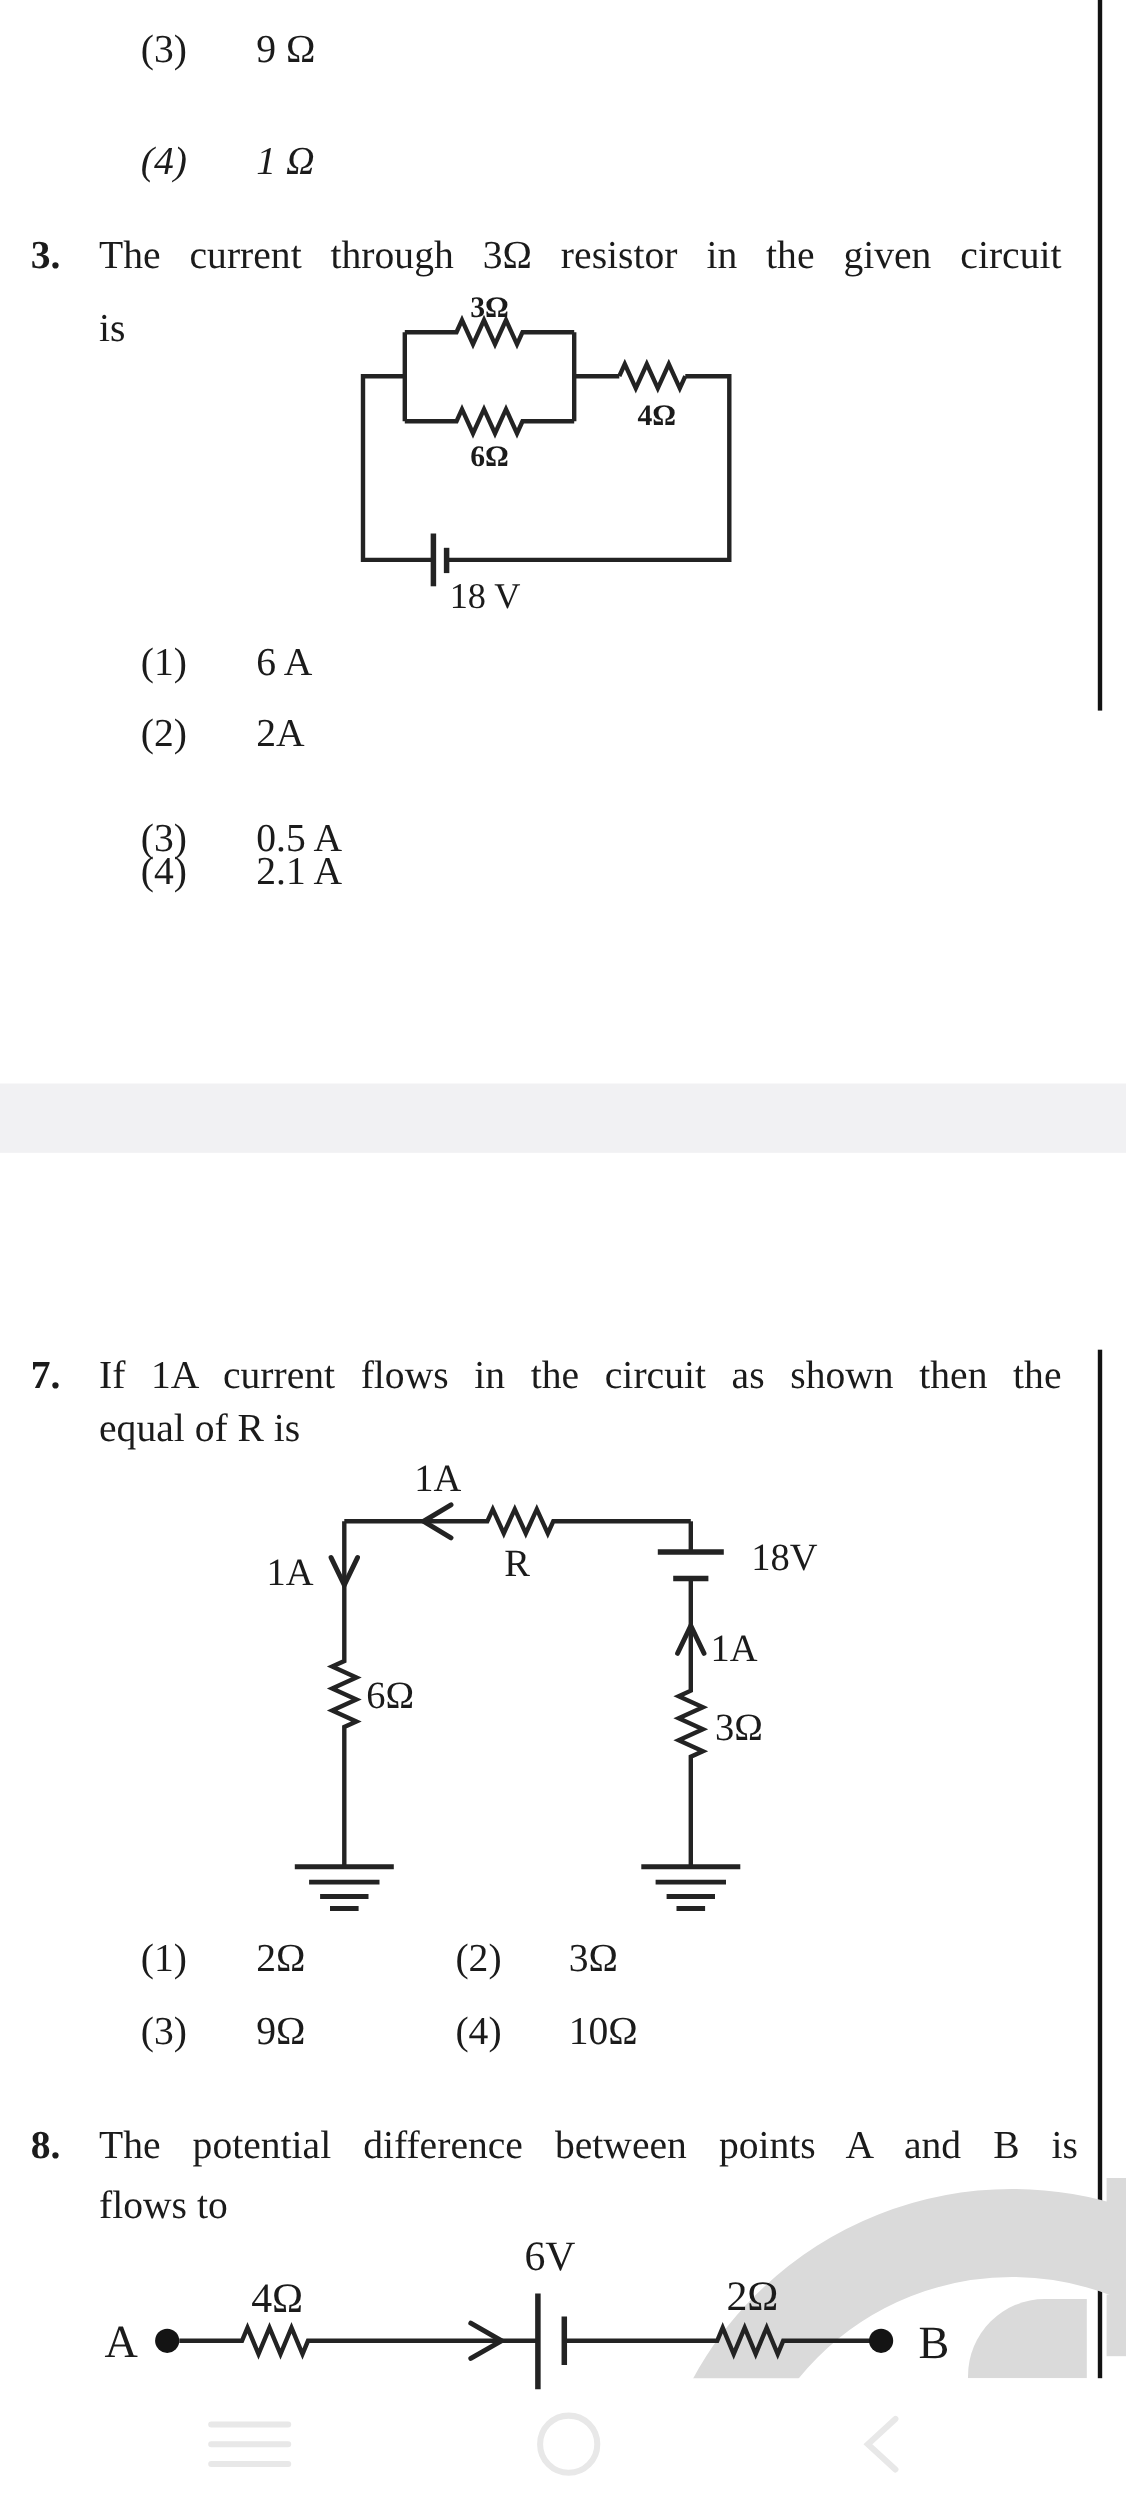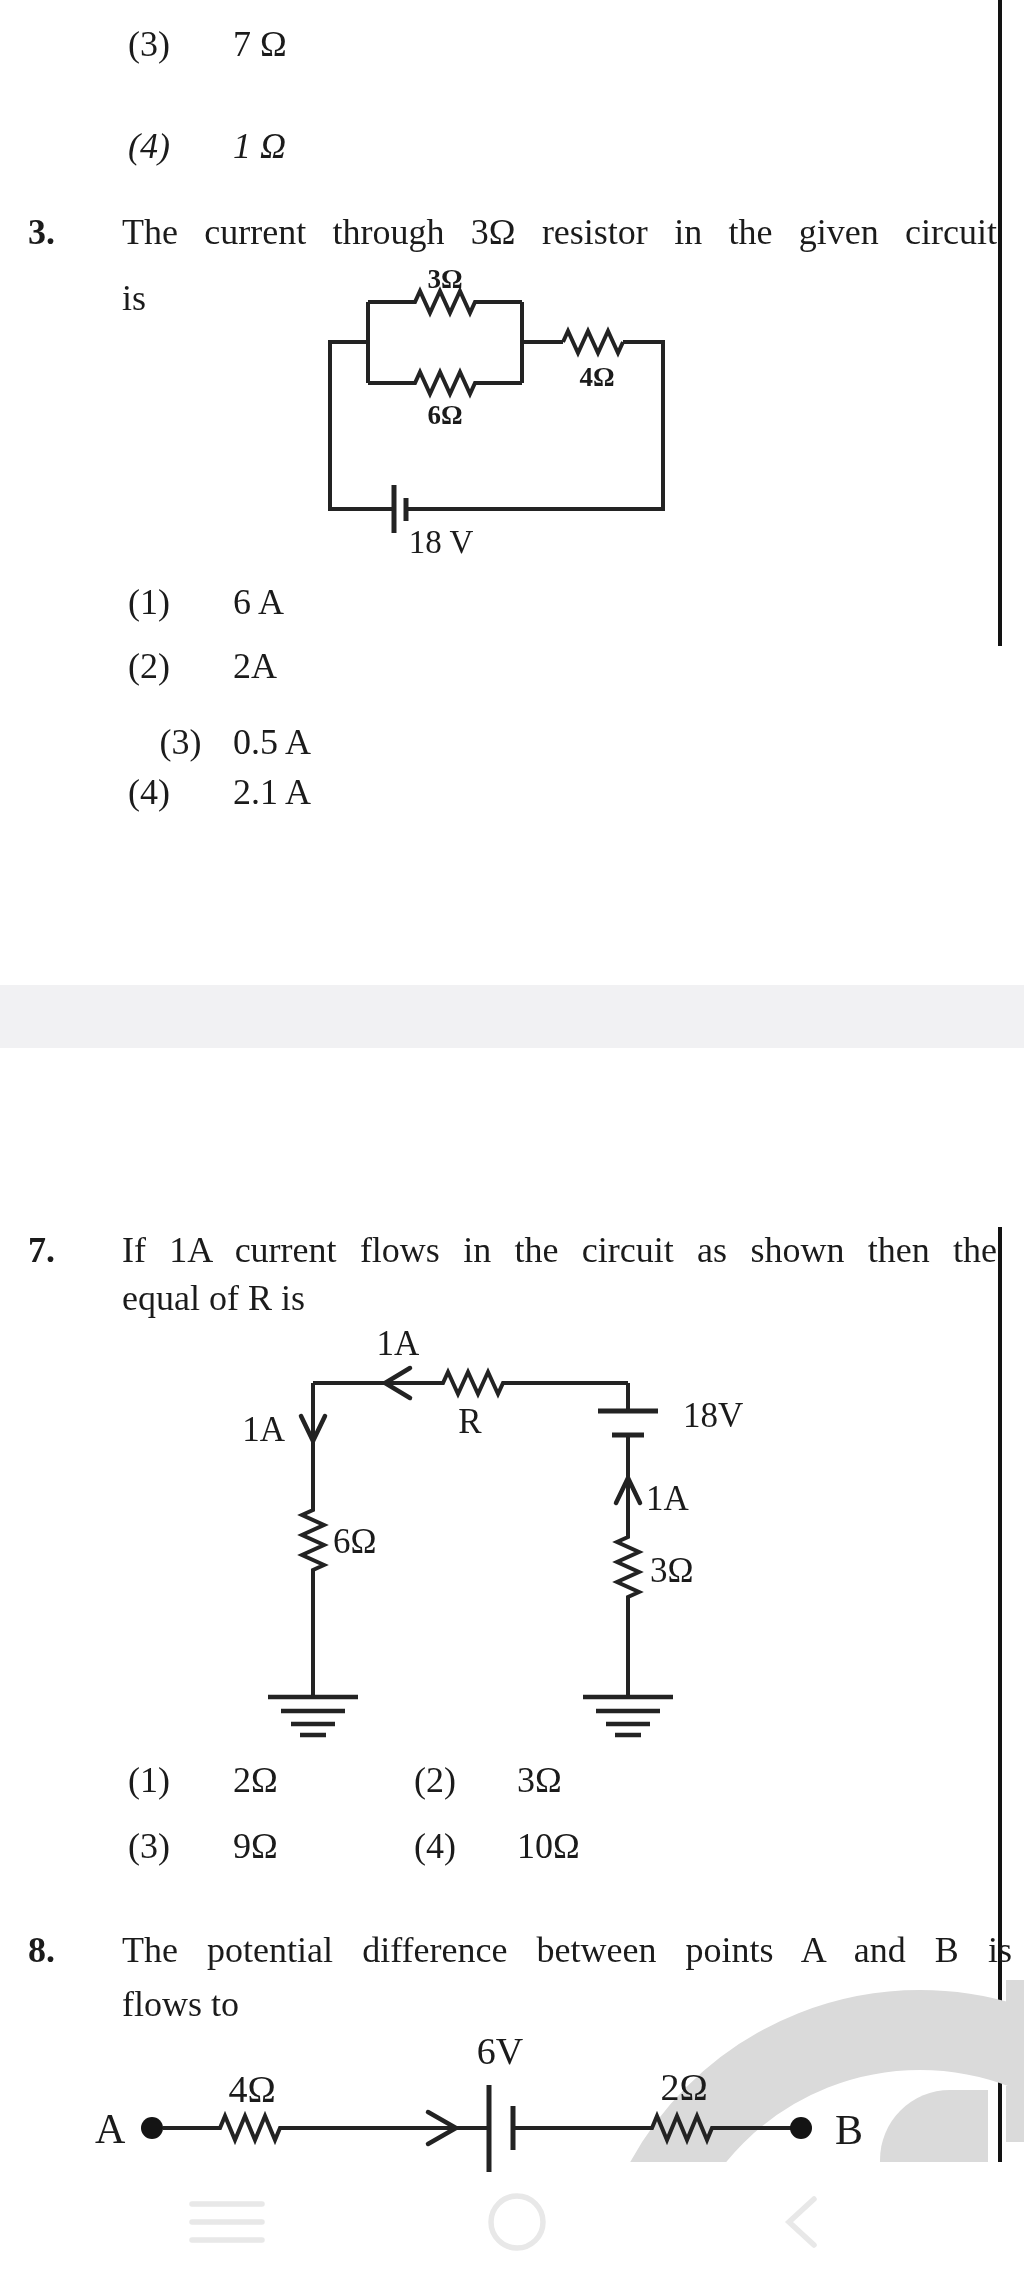--- a/index.html
+++ b/index.html
@@ -1,19 +1,19 @@
 <!DOCTYPE html>
 <html><head>
 <meta charset="utf-8">
 <style>
   html,body{margin:0;padding:0;background:#ffffff;}
   .page{position:relative;width:1024px;height:2275px;background:#ffffff;overflow:hidden;
         font-family:"Liberation Serif","DejaVu Serif",serif;color:#1b1b1b;}
   .qnum{position:absolute;left:28px;font-weight:bold;font-size:36px;line-height:44px;}
-  .qline{position:absolute;left:90px;font-size:36px;line-height:44px;white-space:nowrap;margin-left:32px;}
+  .qline{position:absolute;left:90px;font-size:36px;line-height:44px;white-space:nowrap;}
   .qline.just{white-space:normal;text-align:justify;text-align-last:justify;}
   .opt-row{position:absolute;left:128px;font-size:36px;line-height:44px;white-space:nowrap;}
   .opt-num{display:inline-block;width:105px;}
   .opt-num.b{width:103px;}
   .rule{position:absolute;width:4px;background:#121212;}
   .sep-band{position:absolute;left:0;width:1024px;background:#f1f1f3;}
   .wm-clip{position:absolute;left:0;top:1980px;width:1024px;height:182px;overflow:hidden;}
   .wm-ring{position:absolute;left:590px;top:10px;width:500px;height:500px;
            border:80px solid #dadada;border-radius:50%;}
   .wm-blob{position:absolute;left:880px;top:110px;width:108px;height:72px;
@@ -36,21 +36,21 @@
 </style>
 </head>
 <body>
 
 <div class="page">
 
   <div class="rule" style="left:998px;top:0;height:646px;"></div>
   <div class="rule" style="left:998px;top:1227px;height:935px;"></div>
 
   <div class="opt-row" style="top:22px;">
-    <span class="opt-num">(3)</span><span>7 Ω</span>
+    <span class="opt-num">(3)</span><span>9 Ω</span>
   </div>
   <div class="opt-row" style="top:124px;font-style:italic;">
     <span class="opt-num">(4)</span><span>1 Ω</span>
   </div>
 
   <div class="qnum" style="top:210px;">3.</div>
   <div class="qline just" style="top:210px;width:875px;">The current through 3Ω resistor in the given circuit</div>
   <div class="qline" style="top:276px;">is</div>
 
   <svg style="left:230px;top:248px;" width="480" height="320" viewBox="230 248 480 320">
@@ -72,21 +72,21 @@
     <text class="small-b" x="597" y="386" text-anchor="middle">4Ω</text>
     <text class="med" x="441" y="553" text-anchor="middle">18 V</text>
   </svg>
 
   <div class="opt-row" style="top:580px;">
     <span class="opt-num">(1)</span><span>6 A</span>
   </div>
   <div class="opt-row" style="top:644px;">
     <span class="opt-num">(2)</span><span>2A</span>
   </div>
-  <div class="opt-row" style="top:720px;text-align:center;">
+  <div class="opt-row" style="top:740px;">
     <span class="opt-num">(3)</span><span>0.5 A</span>
   </div>
   <div class="opt-row" style="top:770px;">
     <span class="opt-num">(4)</span><span>2.1 A</span>
   </div>
 
   <div class="sep-band" style="top:985px;height:63px;"></div>
 
   <div class="qnum" style="top:1228px;">7.</div>
   <div class="qline just" style="top:1228px;width:875px;">If 1A current flows in the circuit as shown then the</div>

